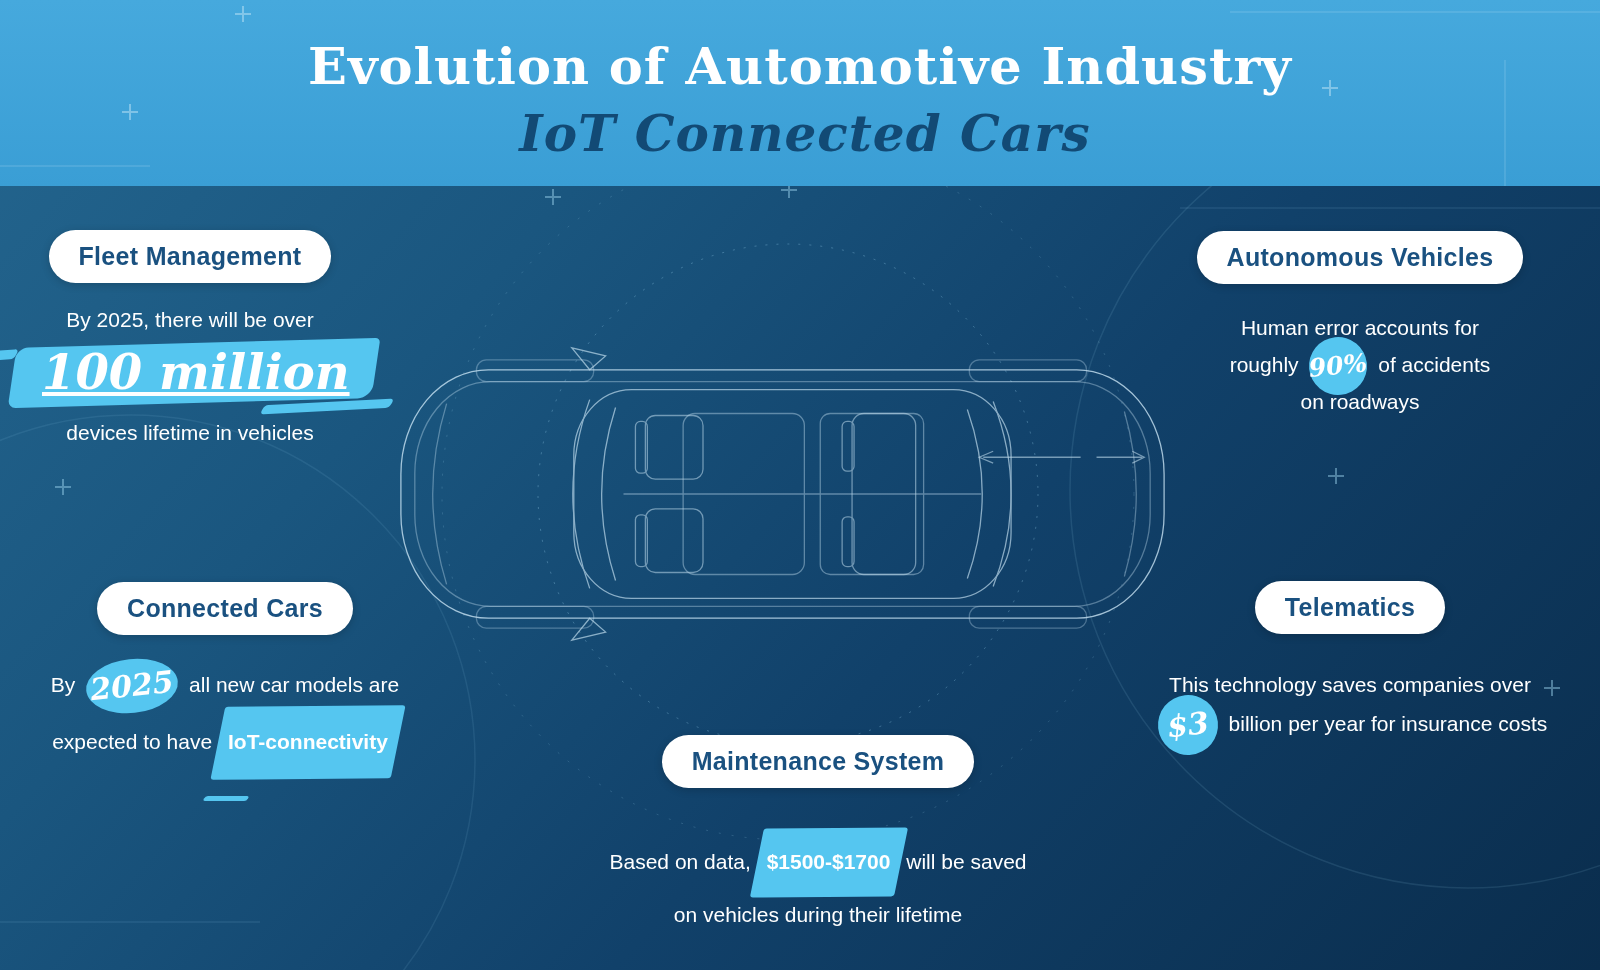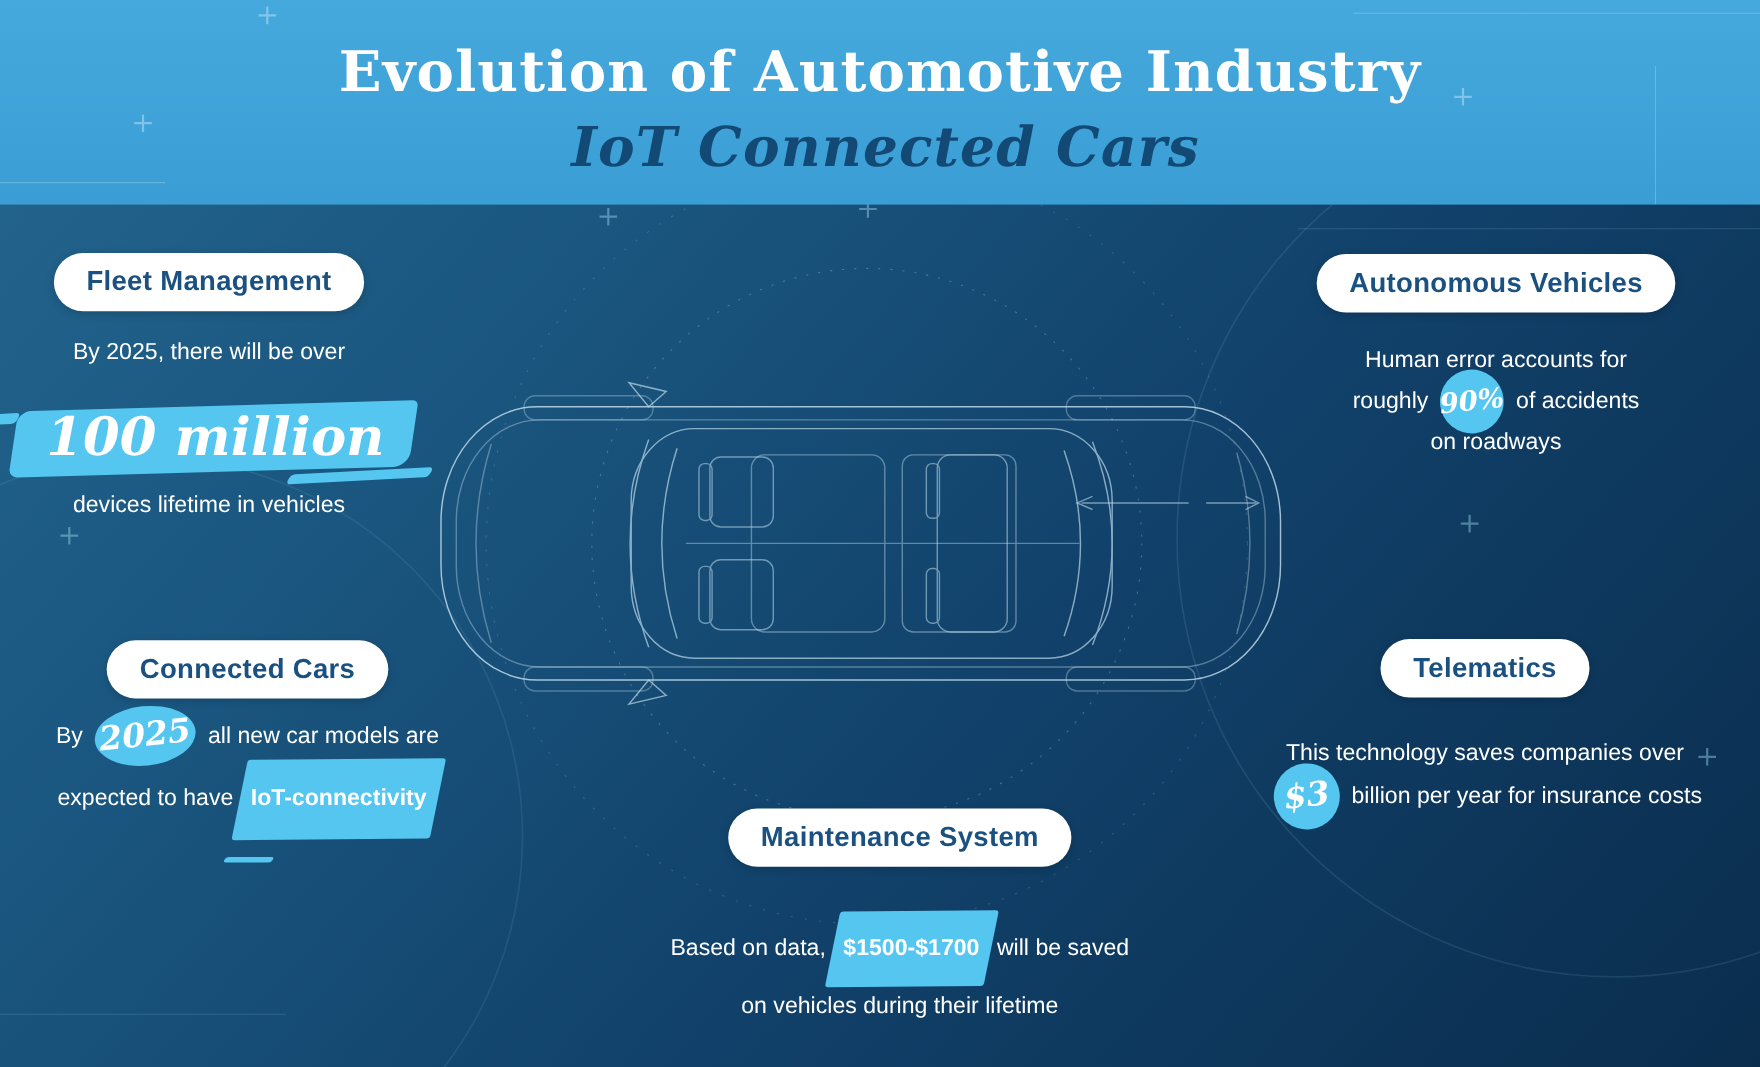--- a/index.html
+++ b/index.html
@@ -47,30 +47,30 @@
   .line { margin: 0; font-size: 21px; line-height: 1.65; color: #ffffff; }
 
   .fleet       { left: 16px;   top: 230px; width: 348px; }
   .autonomous  { left: 1190px; top: 231px; width: 340px; }
   .connected   { left: 30px;   top: 582px; width: 390px; }
   .telematics  { left: 1135px; top: 581px; width: 430px; }
   .maintenance { left: 578px;  top: 735px; width: 480px; }
 
   .fleet .line      { margin-top: 20px; }
   .autonomous .line { margin-top: 26px; line-height: 1.75; }
-  .connected .line  { margin-top: 14px; line-height: 1.95; }
+  .connected .line  { margin-top: 30px; line-height: 1.95; }
   .telematics .line { margin-top: 32px; line-height: 1.85; }
   .maintenance .line{ margin-top: 40px; line-height: 1.75; }
   .fleet .line.l2   { margin-top: 10px; }
 
   
   .brush {
-    position: relative; display: inline-block; margin: 26px 0 0 0; padding: 6px 26px;
+    position: relative; display: inline-block; margin: 0 0 0 0; padding: 6px 26px;
     font-family: "DejaVu Serif", serif; font-style: italic; font-weight: 700;
-    font-size: 48px; color: #ffffff; white-space: nowrap;
+    font-size: 48px; color: #ffffff; white-space: nowrap; text-decoration: underline;
   }
   .brush::before {
     content: ""; position: absolute; left: -4px; right: 0; top: 5px; bottom: 3px;
     background: #55c6f0; transform: rotate(-1.6deg) skewX(-10deg);
     border-radius: 12px 5px 14px 8px; z-index: 0;
   }
   .brush::after {
     content: ""; position: absolute; right: -16px; bottom: -5px; width: 130px; height: 9px;
     background: #55c6f0; transform: rotate(-3deg) skewX(-32deg); border-radius: 4px;
   }

